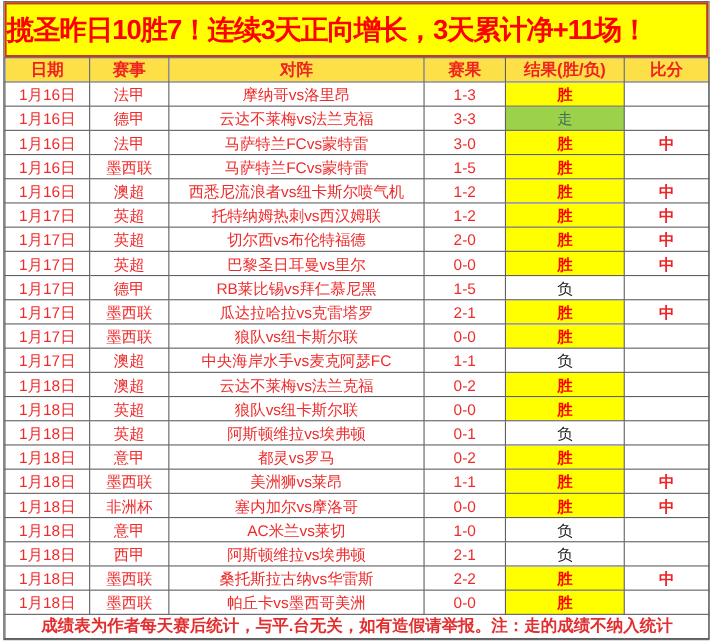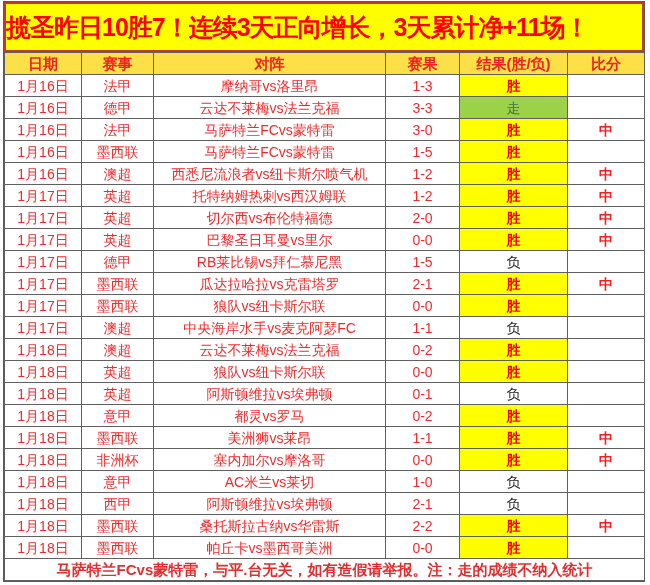--- a/index.html
+++ b/index.html
@@ -252,18 +252,18 @@
       <td class="date-cell">1月18日</td>
       <td class="league-cell">墨西联</td>
       <td class="match-cell">帕丘卡vs墨西哥美洲</td>
       <td class="score-cell">0-0</td>
       <td class="result-cell win">胜</td>
       <td class="hit-cell"></td>
     </tr>
       </tbody>
     <tfoot>
       <tr>
-        <td class="footer-cell" colspan="6">马萨特兰FCvs蒙特雷，与平.台无关，如有造假请举报。注：走的成绩不纳入统计</td>
+        <td class="footer-cell" colspan="6">成绩表为作者每天赛后统计，与平.台无关，如有造假请举报。注：走的成绩不纳入统计</td>
       </tr>
     </tfoot>
   </table>
 
 </div>
 
 </body></html>

